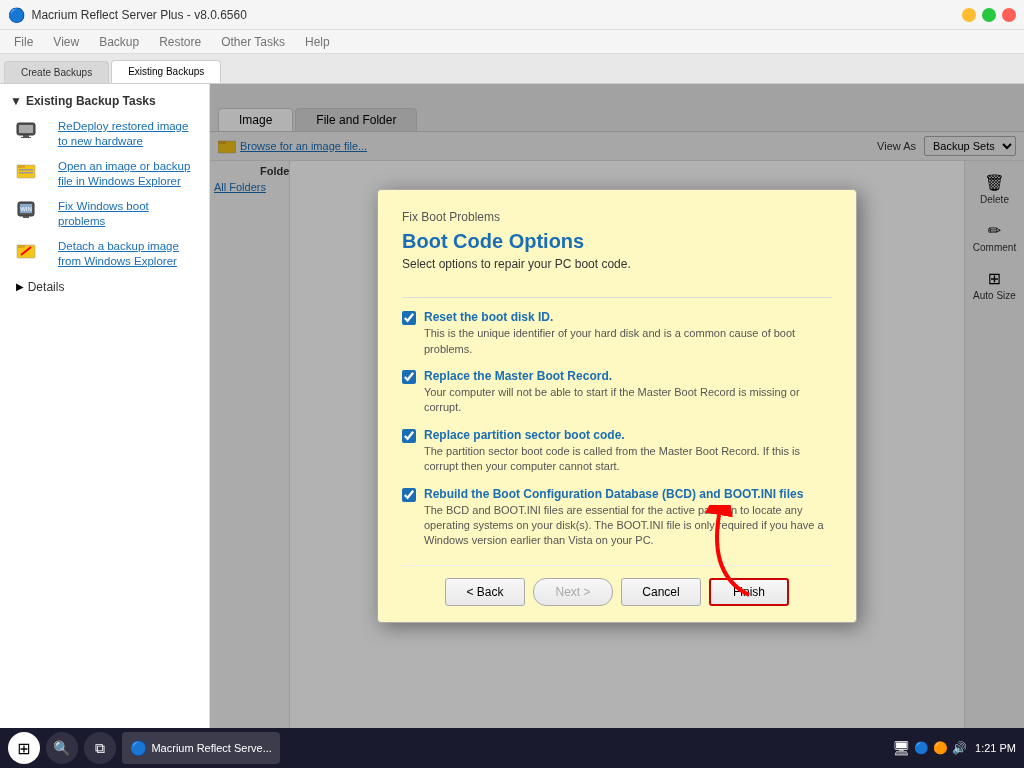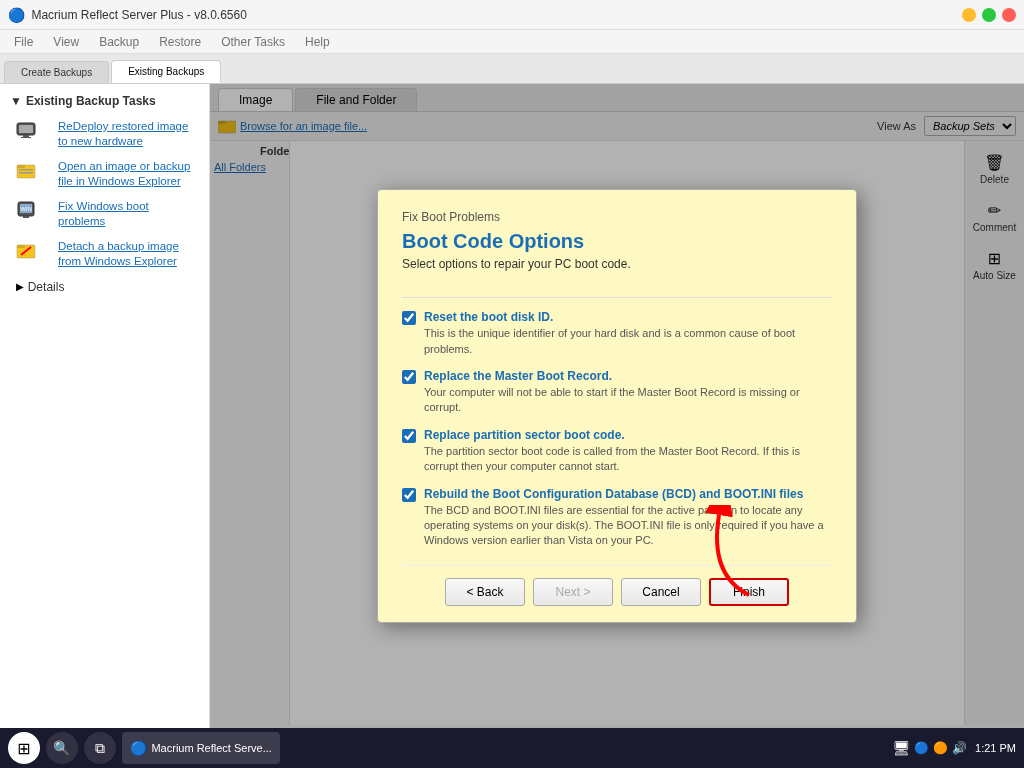--- a/index.html
+++ b/index.html
@@ -126,20 +126,21 @@
       gap: 2px;
     }
     .content-tab {
       padding: 4px 20px;
       border: 1px solid #ccc;
       border-bottom: none;
       border-radius: 4px 4px 0 0;
       background: #d8d8d8;
       cursor: pointer;
       font-size: 12px;
+      margin-top: 20px;
     }
     .content-tab.active { background: #fff; }
 
     
     .modal-overlay {
       position: absolute;
       top: 0; left: 0; right: 0; bottom: 0;
       background: rgba(0,0,0,0.3);
       display: flex;
       align-items: center;
@@ -212,21 +213,21 @@
       border: 1px solid #aaa;
       border-radius: 3px;
       background: linear-gradient(to bottom, #f8f8f8, #e8e8e8);
       cursor: pointer;
       min-width: 80px;
     }
     .modal-btn.finish {
       border: 2px solid #cc0000;
       background: linear-gradient(to bottom, #f8f8f8, #e8e8e8);
     }
-    .modal-btn:disabled { color: #aaa; cursor: default; }
+    .modal-btn:disabled { color: #aaa; cursor: default; border-radius: 13px; }
 
     
     .status-bar {
       position: absolute;
       bottom: 0;
       left: 0;
       right: 0;
       height: 40px;
       background: #1a1a2e;
       display: flex;
@@ -279,21 +280,21 @@
     
     .toolbar-area {
       background: #f0f0f0;
       border-bottom: 1px solid #ddd;
       padding: 4px 8px;
       display: flex;
       align-items: center;
       gap: 8px;
       font-size: 11px;
     }
-    .view-select { font-size: 11px; padding: 2px 4px; border: 1px solid #aaa; border-radius: 2px; font-style: italic; }
+    .view-select { font-size: 11px; padding: 2px 4px; border: 1px solid #aaa; border-radius: 2px; }
   </style>
 </head>
 <body>
 
 <div class="title-bar">
   <div class="title-bar-left">
     <span style="font-size:14px;">🔵</span>
     <span class="title-bar-text">Macrium Reflect Server Plus - v8.0.6560</span>
   </div>
   <div class="window-controls">

